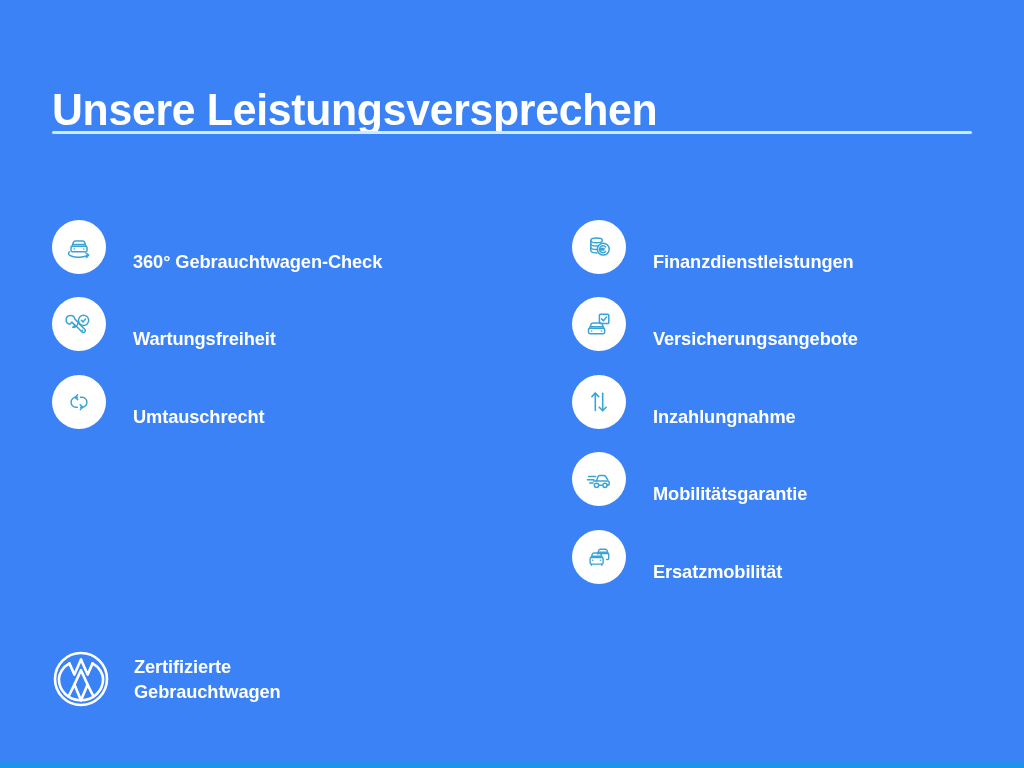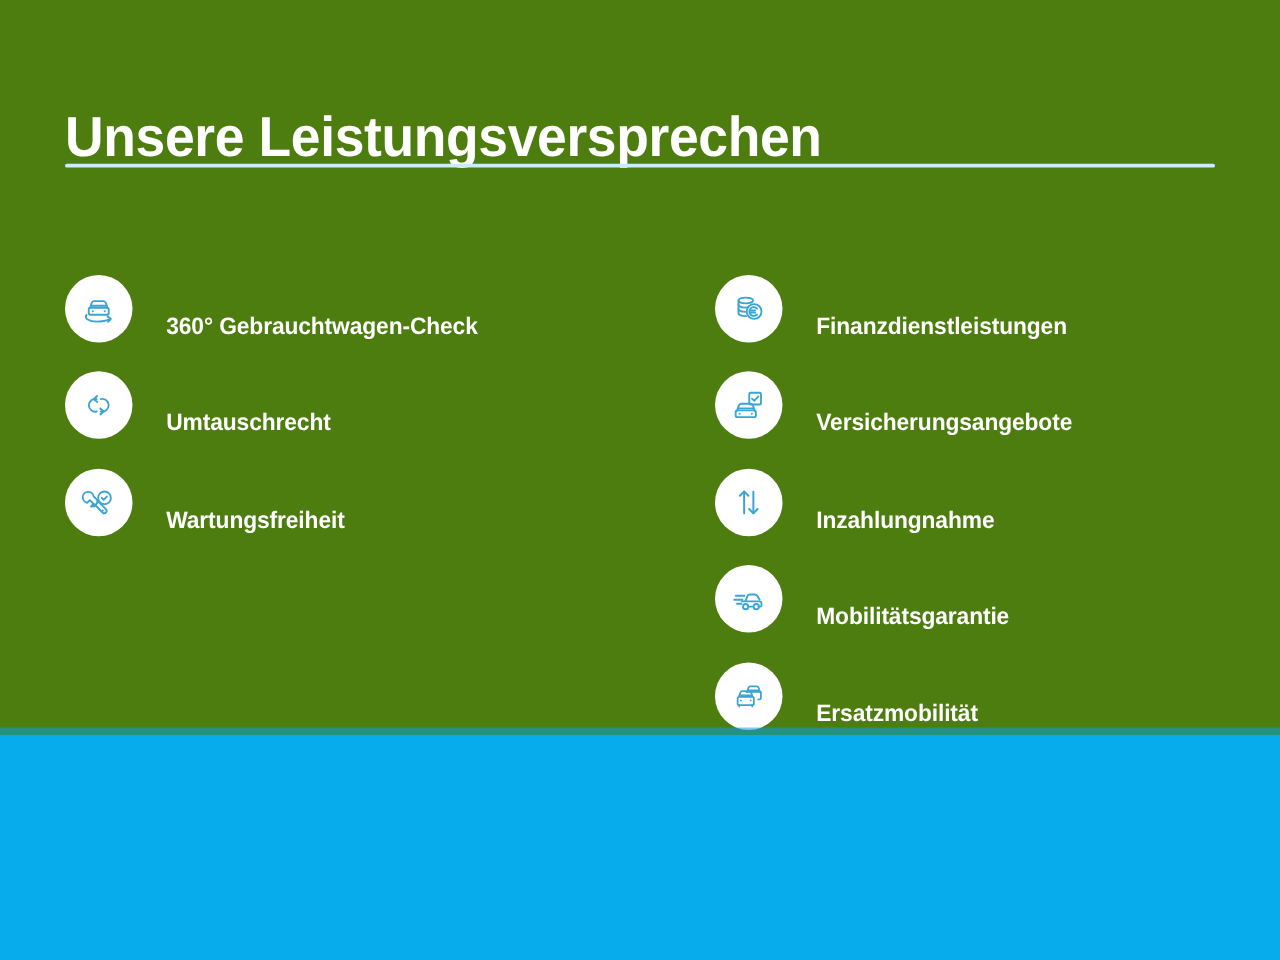--- a/index.html
+++ b/index.html
@@ -9,22 +9,22 @@
   body {
     width: 1024px;
     height: 768px;
     overflow: hidden;
     font-family: "Liberation Sans", "DejaVu Sans", sans-serif;
     background: #06ACEC;
   }
   .page {
     position: relative;
     width: 1024px;
-    height: 588px;
-    background: #4d7c0f;
+    height: 768px;
+    background: #3b82f6;
     box-sizing: border-box;
   }
   .bottom-band {
     position: absolute;
     left: 0;
     right: 0;
     bottom: 0;
     height: 6px;
     background: #0aa3dd;
     opacity: .55;
@@ -152,40 +152,40 @@
           </svg>
         </div>
         <div class="item-label">360° Gebrauchtwagen-Check</div>
       </div>
 
 
 
       <div class="item">
         <div class="badge">
           <svg width="34" height="34" viewBox="0 0 34 34" fill="none" stroke="#3aa5d4" stroke-width="1.5" stroke-linecap="round" stroke-linejoin="round">
-            <path d="M15.4 12.3a5.1 5.1 0 1 0 0 9.9"></path>
-            <path d="M18.6 12.3a5.1 5.1 0 1 1 0 9.9"></path>
-            <path d="M15.6 9.8l-2.5 2.6 2.7 2.2"></path>
-            <path d="M18.4 24.6l2.5-2.6-2.7-2.2"></path>
-          </svg>
-        </div>
-        <div class="item-label">Umtauschrecht</div>
-      </div>
-
-      <div class="item">
-        <div class="badge">
-          <svg width="34" height="34" viewBox="0 0 34 34" fill="none" stroke="#3aa5d4" stroke-width="1.5" stroke-linecap="round" stroke-linejoin="round">
             <path d="M14.4 12.1a4.4 4.4 0 1 0-5.1 5.1l.0 0 2.1-2.1 3.0 3.0-2.1 2.1a4.4 4.4 0 0 0 5.1-5.1z" transform="translate(-1.5,0)"></path>
             <path d="M13.6 18.4l6.4 6.6a1.9 1.9 0 0 0 2.7-2.7l-6.5-6.4"></path>
             <circle cx="20.2" cy="23.4" r="0.85" fill="#3aa5d4" stroke="none"></circle>
             <circle cx="21.6" cy="13.3" r="5.1"></circle>
             <path d="M19.4 13.3l1.6 1.6 2.5-2.8"></path>
           </svg>
         </div>
         <div class="item-label">Wartungsfreiheit</div>
+      </div>
+
+      <div class="item">
+        <div class="badge">
+          <svg width="34" height="34" viewBox="0 0 34 34" fill="none" stroke="#3aa5d4" stroke-width="1.5" stroke-linecap="round" stroke-linejoin="round">
+            <path d="M15.4 12.3a5.1 5.1 0 1 0 0 9.9"></path>
+            <path d="M18.6 12.3a5.1 5.1 0 1 1 0 9.9"></path>
+            <path d="M15.6 9.8l-2.5 2.6 2.7 2.2"></path>
+            <path d="M18.4 24.6l2.5-2.6-2.7-2.2"></path>
+          </svg>
+        </div>
+        <div class="item-label">Umtauschrecht</div>
       </div>
 
     </div>
 
     <div class="col col-right">
 
       <div class="item">
         <div class="badge">
           <svg width="34" height="34" viewBox="0 0 34 34" fill="none" stroke="#3aa5d4" stroke-width="1.5" stroke-linecap="round" stroke-linejoin="round">
             <ellipse cx="14.6" cy="10.4" rx="5.8" ry="2.3"></ellipse>
@@ -254,15 +254,32 @@
             <circle cx="18.5" cy="20.3" r="0.75" fill="#3aa5d4" stroke="none"></circle>
             <path d="M9.4 24.1v1.1M19.8 24.1v1.1"></path>
           </svg>
         </div>
         <div class="item-label">Ersatzmobilität</div>
       </div>
 
     </div>
   </div>
 
+  <div class="footer">
+    <div class="vw-logo">
+      <svg width="58" height="58" viewBox="0 0 58 58" fill="none" stroke="#ffffff" stroke-width="2.6" stroke-linecap="round" stroke-linejoin="round">
+        <circle cx="29" cy="29" r="26"></circle>
+        <path d="M29 9.6 L35.6 24.6 L40.6 13.4"></path>
+        <path d="M29 9.6 L22.4 24.6 L17.4 13.4"></path>
+        <path d="M17.4 13.4 C10.6 17.2 6.9 23.9 6.9 29 C6.9 40.6 16.4 50.2 29 50.2 C41.6 50.2 51.1 40.6 51.1 29 C51.1 23.9 47.4 17.2 40.6 13.4"></path>
+        <path d="M29 50.2 L22.4 34.6 L17.0 45.5"></path>
+        <path d="M29 50.2 L35.6 34.6 L41.0 45.5"></path>
+        <path d="M22.4 34.6 L29 20.2 L35.6 34.6"></path>
+      </svg>
+    </div>
+    <div class="footer-text">
+      <div>Zertifizierte</div>
+      <div>Gebrauchtwagen</div>
+    </div>
+  </div>
 
   <div class="bottom-band"></div>
 </div>
 
 </body></html>

